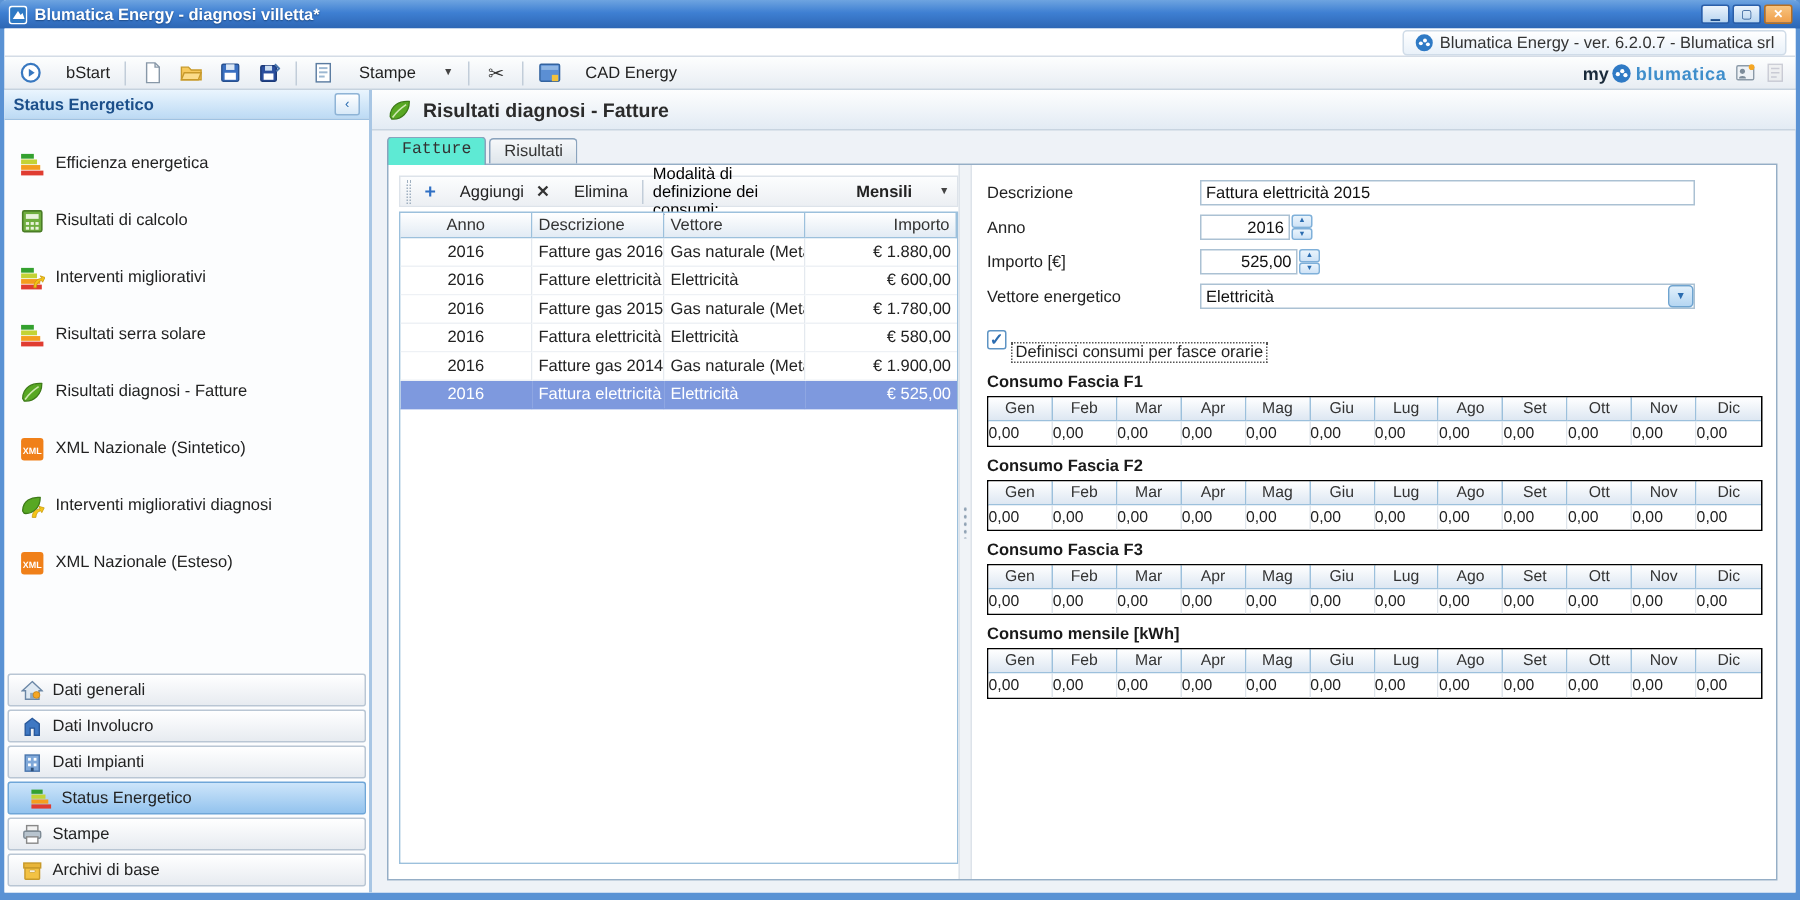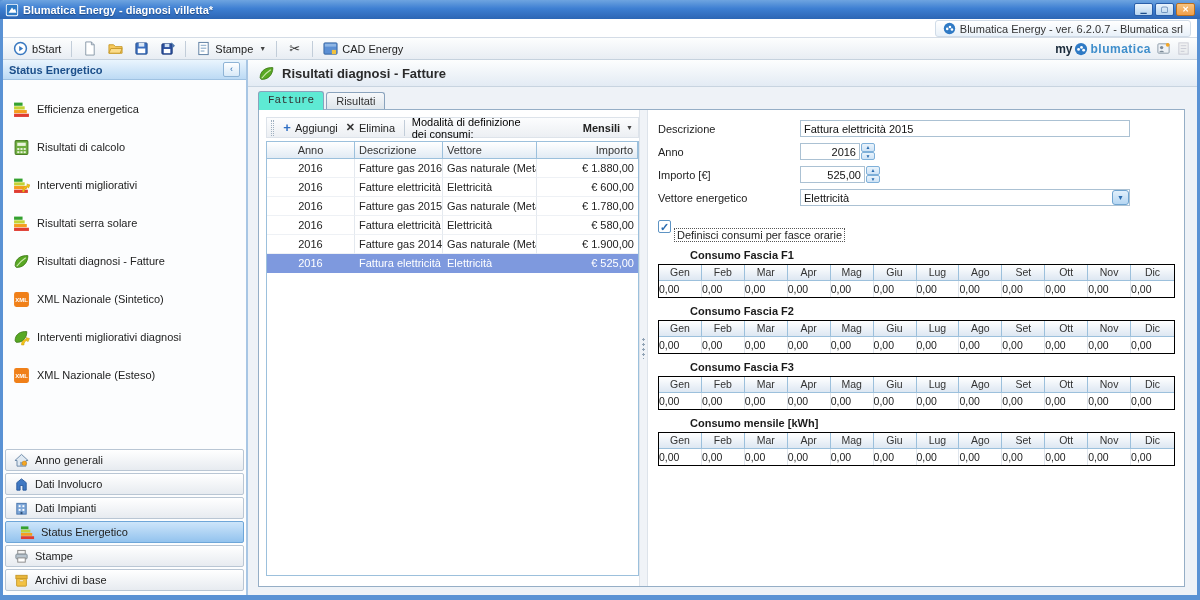--- a/index.html
+++ b/index.html
@@ -22,21 +22,21 @@
     border-bottom:1px solid #d4dce6; padding:0 6px; }
   .menu-item { font-size:11px; color:#222; padding:2px 7px; cursor:default; }
   .menu-item u { text-decoration:underline; }
   .menubar-right { margin-left:auto; display:flex; align-items:flex-end; gap:4px;
     background:linear-gradient(#ffffff,#e9f1f9); border:1px solid #d0dce8; border-radius:3px;
     padding:1px 7px; font-size:11px; color:#333; }
   .menubar-right svg { width:13px; height:13px; }
   
   .toolbar { height:22px; flex:0 0 22px; display:flex; align-items:center; gap:3px;
     background:linear-gradient(#fdfefe,#e8edf3); border-bottom:1px solid #c6d2de; padding:0 6px; }
-  .tbtn { display:flex; align-items:center; gap:4px; font-size:11px; color:#222; padding:1px 4px;
+  .tbtn { display:flex; align-items:center; gap:16px; font-size:11px; color:#222; padding:1px 4px;
     border-radius:2px; cursor:default; }
   .tbtn svg,.tbtn .tchar { width:15px; height:15px; }
   .tchar { font-size:13px; line-height:15px; text-align:center; color:#333; }
   .tsep { width:1px; height:16px; background:#c2cdd9; margin:0 3px; }
   .tgrip { width:4px; height:16px; border-left:1px dotted #9fb0c0; border-right:1px dotted #9fb0c0; margin-right:3px; }
   .dd-arrow { font-size:7px; color:#444; margin-left:2px; }
   .toolbar-right { margin-left:auto; display:flex; align-items:center; gap:5px; }
   .mylogo { display:flex; align-items:center; gap:2px; font-size:12px; }
   .mylogo .my { font-weight:bold; color:#1a2a3a; }
   .mylogo .blu { color:#3f8ecb; font-weight:bold; letter-spacing:0.5px; }
@@ -105,21 +105,21 @@
     font-size:5px; line-height:6px; text-align:center; border-radius:2px; }
   .combo { width:330px; height:17px; border:1px solid #abc1d3; background:#fff; display:flex; align-items:center; }
   .combo-text { flex:1; font-size:11px; padding:0 3px; color:#111; }
   .combo-btn { width:17px; height:15px; margin-right:0px; border:1px solid #6fa4d0; border-radius:3px;
     background:linear-gradient(#e2f0fb,#b5d6f2); color:#2b6cb0; font-size:7px; line-height:14px; text-align:center; }
   .chk-row { display:flex; align-items:center; gap:4px; margin:2px 0 8px; }
   .checkbox { width:13px; height:13px; border:1px solid #5e94c4; border-radius:2px; background:#fff;
     color:#2b6cb0; font-size:11px; line-height:12px; text-align:center; font-weight:bold; }
   .chk-label { font-size:11px; color:#222; outline:1px dotted #555; padding:0 2px;margin-top:17px; }
   .csection { margin-bottom:7px; }
-  .ctitle { font-size:11px; font-weight:bold; color:#1a1a1a; margin-bottom:3px;margin-left:32px; }
+  .ctitle { font-size:11px; font-weight:bold; color:#1a1a1a; margin-bottom:3px; }
   .mgrid { display:grid; grid-template-columns:repeat(12,1fr); width:517px; border:1px solid #000000; background:#fff; }
   .mh { height:16px; line-height:15px; font-size:10.5px; text-align:center; color:#333;
     background:linear-gradient(#ffffff,#dde7f2); border-right:1px solid #9cc0dc; border-bottom:1px solid #9cc0dc; }
   .mh:nth-child(12n) { border-right:none; }
   .mv { height:16px; line-height:16px; font-size:10.5px; text-align:left; color:#222;
     border-right:1px solid #dfe5ec; background:#fff; }
   .mv:nth-child(24n) { border-right:none; }
 </style>
 </head>
 <body>
@@ -333,21 +333,21 @@
         </div>
       <div class="sidebar-nav" id="sidebar-nav">
           <div class="nav-btn">
             <span style="width: 15px; height: 15px; display: flex;">
               <svg viewBox="0 0 16 16" width="15" height="15">
                 <path d="M8 1.5 L15 8 H12.8 V14 H3.2 V8 H1 Z" fill="#dfe9f2" stroke="#6b87a6"></path>
                 <rect x="6.5" y="9.5" width="3" height="4.5" fill="#8da8c2"></rect>
                 <circle cx="11" cy="11" r="2.4" fill="#f5a623" stroke="#c07d10" stroke-width="0.5"></circle>
               </svg>
             </span>
-            <span>Anno generali</span>
+            <span>Dati generali</span>
           </div>
           <div class="nav-btn">
             <span style="width: 15px; height: 15px; display: flex;">
               <svg viewBox="0 0 16 16" width="15" height="15">
                 <path d="M3 14 V6 L8 2 L13 6 V14 H9.5 V9 H6.5 V14 Z" fill="#3f78c3" stroke="#2a5a9c"></path>
               </svg>
             </span>
             <span>Dati Involucro</span>
           </div>
           <div class="nav-btn">

